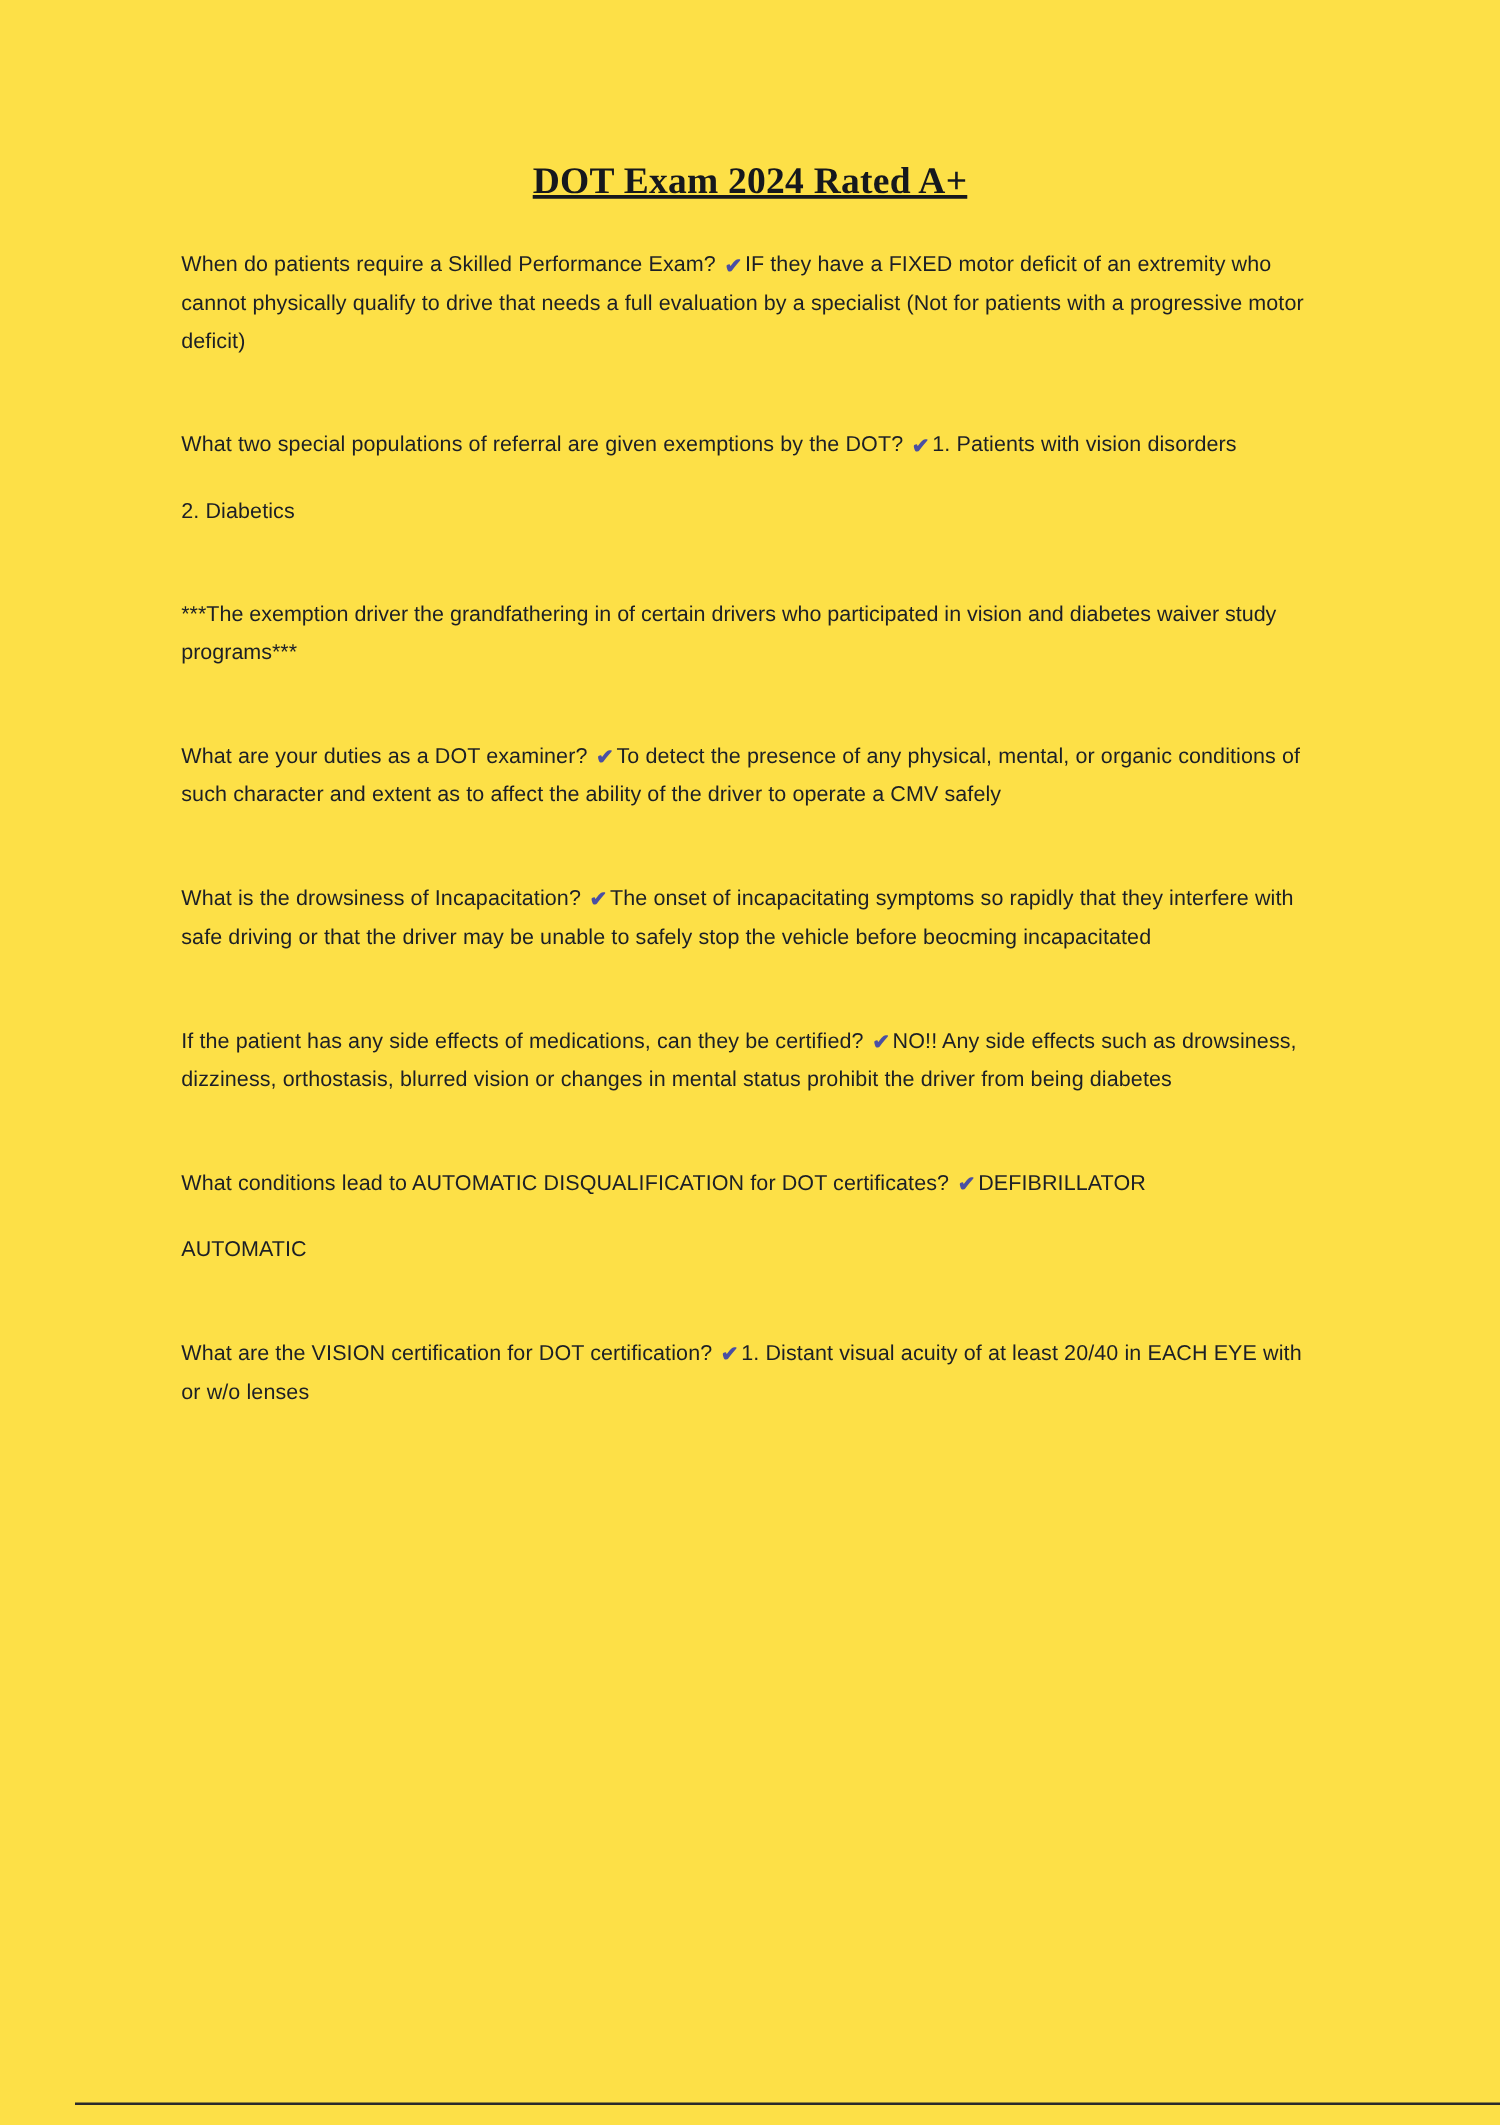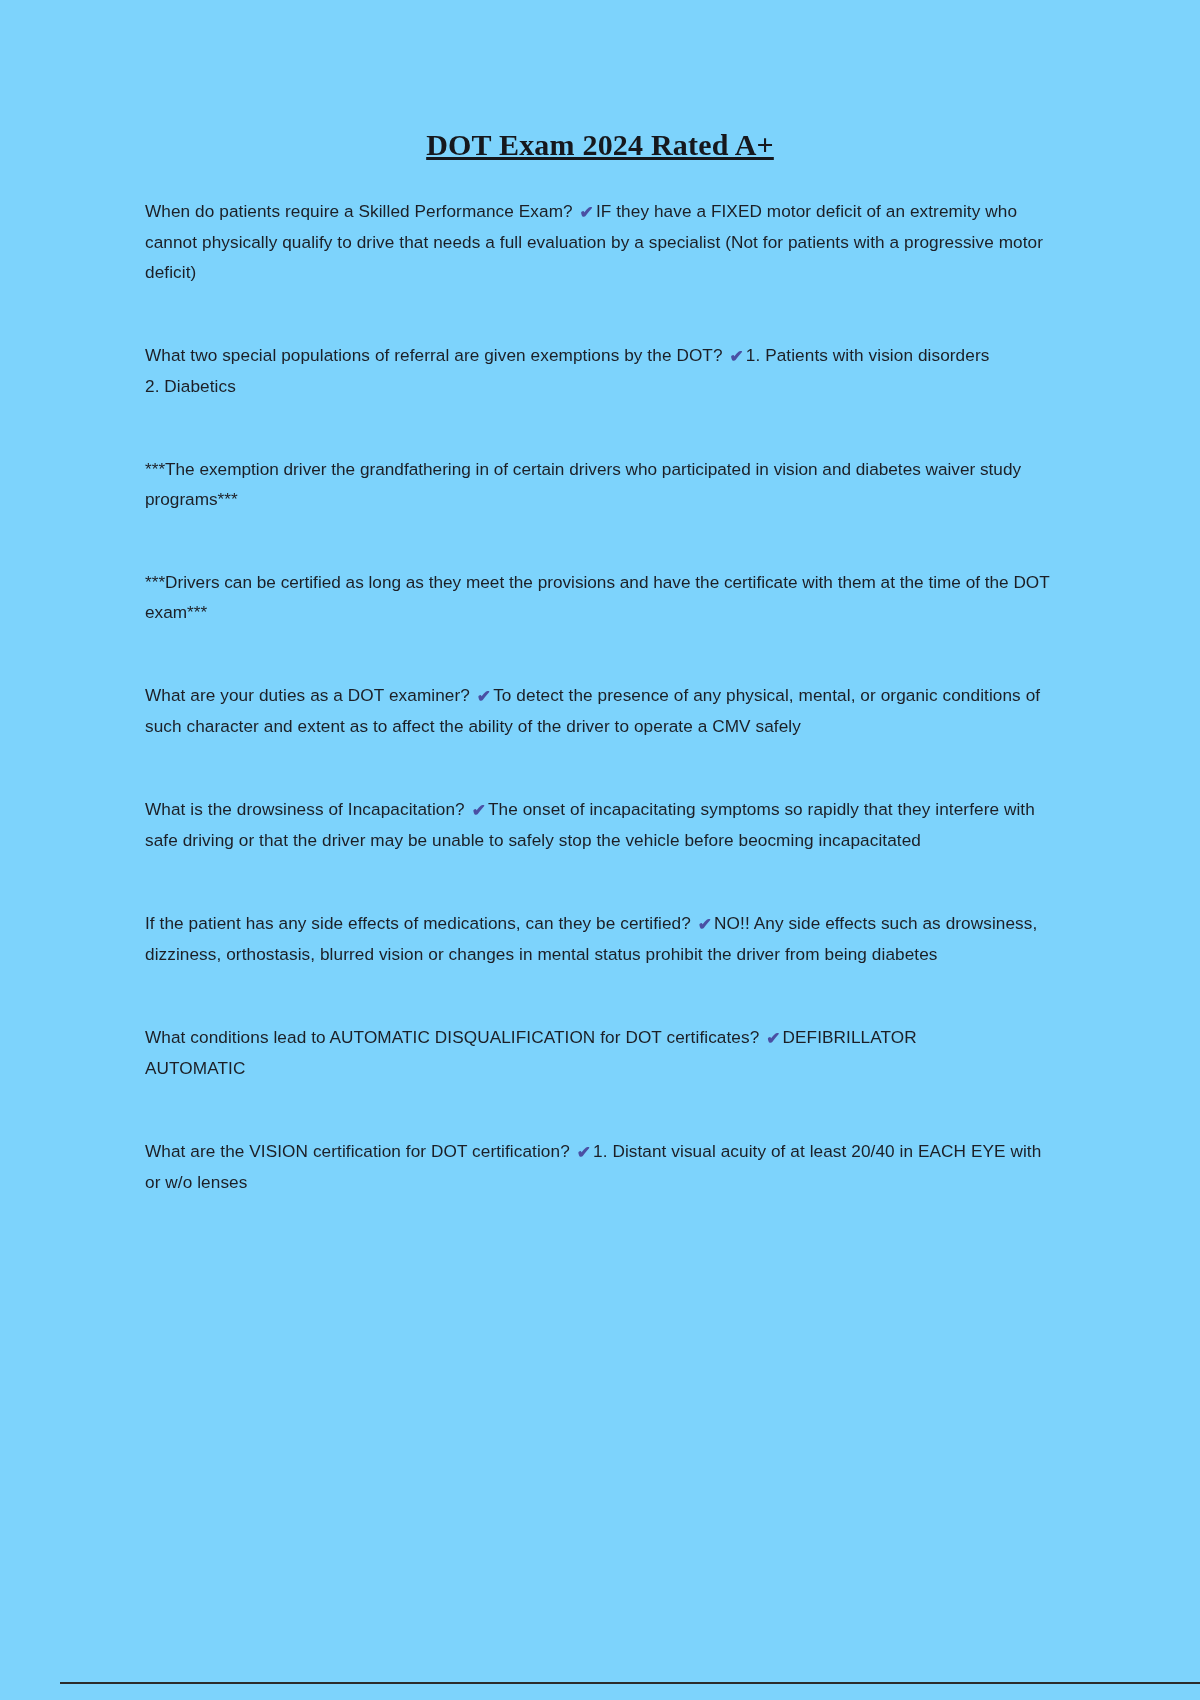--- a/index.html
+++ b/index.html
@@ -9,21 +9,21 @@
   body {
     width: 1200px;
     height: 1700px;
     background: #ffffff;
     font-family: "Liberation Sans", sans-serif;
   }
   .page {
     position: relative;
     width: 1200px;
     height: 1700px;
-    background: #7dd3fc;
+    background: #fde047;
     box-sizing: border-box;
     overflow: hidden;
   }
   .doc-title {
     text-align: center;
     font-family: "Liberation Serif", serif;
     font-weight: bold;
     font-size: 30px;
     color: #16181d;
     text-decoration: underline;
@@ -39,20 +39,21 @@
   .qa-block {
     margin-bottom: 53px;
   }
   .line {
     font-size: 17.2px;
     line-height: 30px;
     color: #1c1f26;
     letter-spacing: 0.005em;
   }
   .line.small-gap {
+    margin-top: 22px;
   }
   .note {
     font-size: 17.2px;
     line-height: 30px;
     color: #1c1f26;
   }
   .check {
     display: inline-block;
     color: #4a4fa3;
     font-size: 17px;
@@ -85,23 +86,20 @@
 
     <div class="qa-block">
       <div class="line"><span>What two special populations of referral are given exemptions by the DOT?</span> <span class="check">✔</span><span>1. Patients with vision disorders</span></div>
       <div class="line small-gap">2. Diabetics</div>
     </div>
 
     <div class="qa-block">
       <div class="note">***The exemption driver the grandfathering in of certain drivers who participated in vision and diabetes waiver study programs***</div>
     </div>
 
-    <div class="qa-block">
-      <div class="note">***Drivers can be certified as long as they meet the provisions and have the certificate with them at the time of the DOT exam***</div>
-    </div>
 
     <div class="qa-block">
       <div class="line"><span>What are your duties as a DOT examiner?</span> <span class="check">✔</span><span>To detect the presence of any physical, mental, or organic conditions of such character and extent as to affect the ability of the driver to operate a CMV safely</span></div>
     </div>
 
     <div class="qa-block">
       <div class="line"><span>What is the drowsiness of Incapacitation?</span> <span class="check">✔</span><span>The onset of incapacitating symptoms so rapidly that they interfere with safe driving or that the driver may be unable to safely stop the vehicle before beocming incapacitated</span></div>
     </div>
 
     <div class="qa-block">

